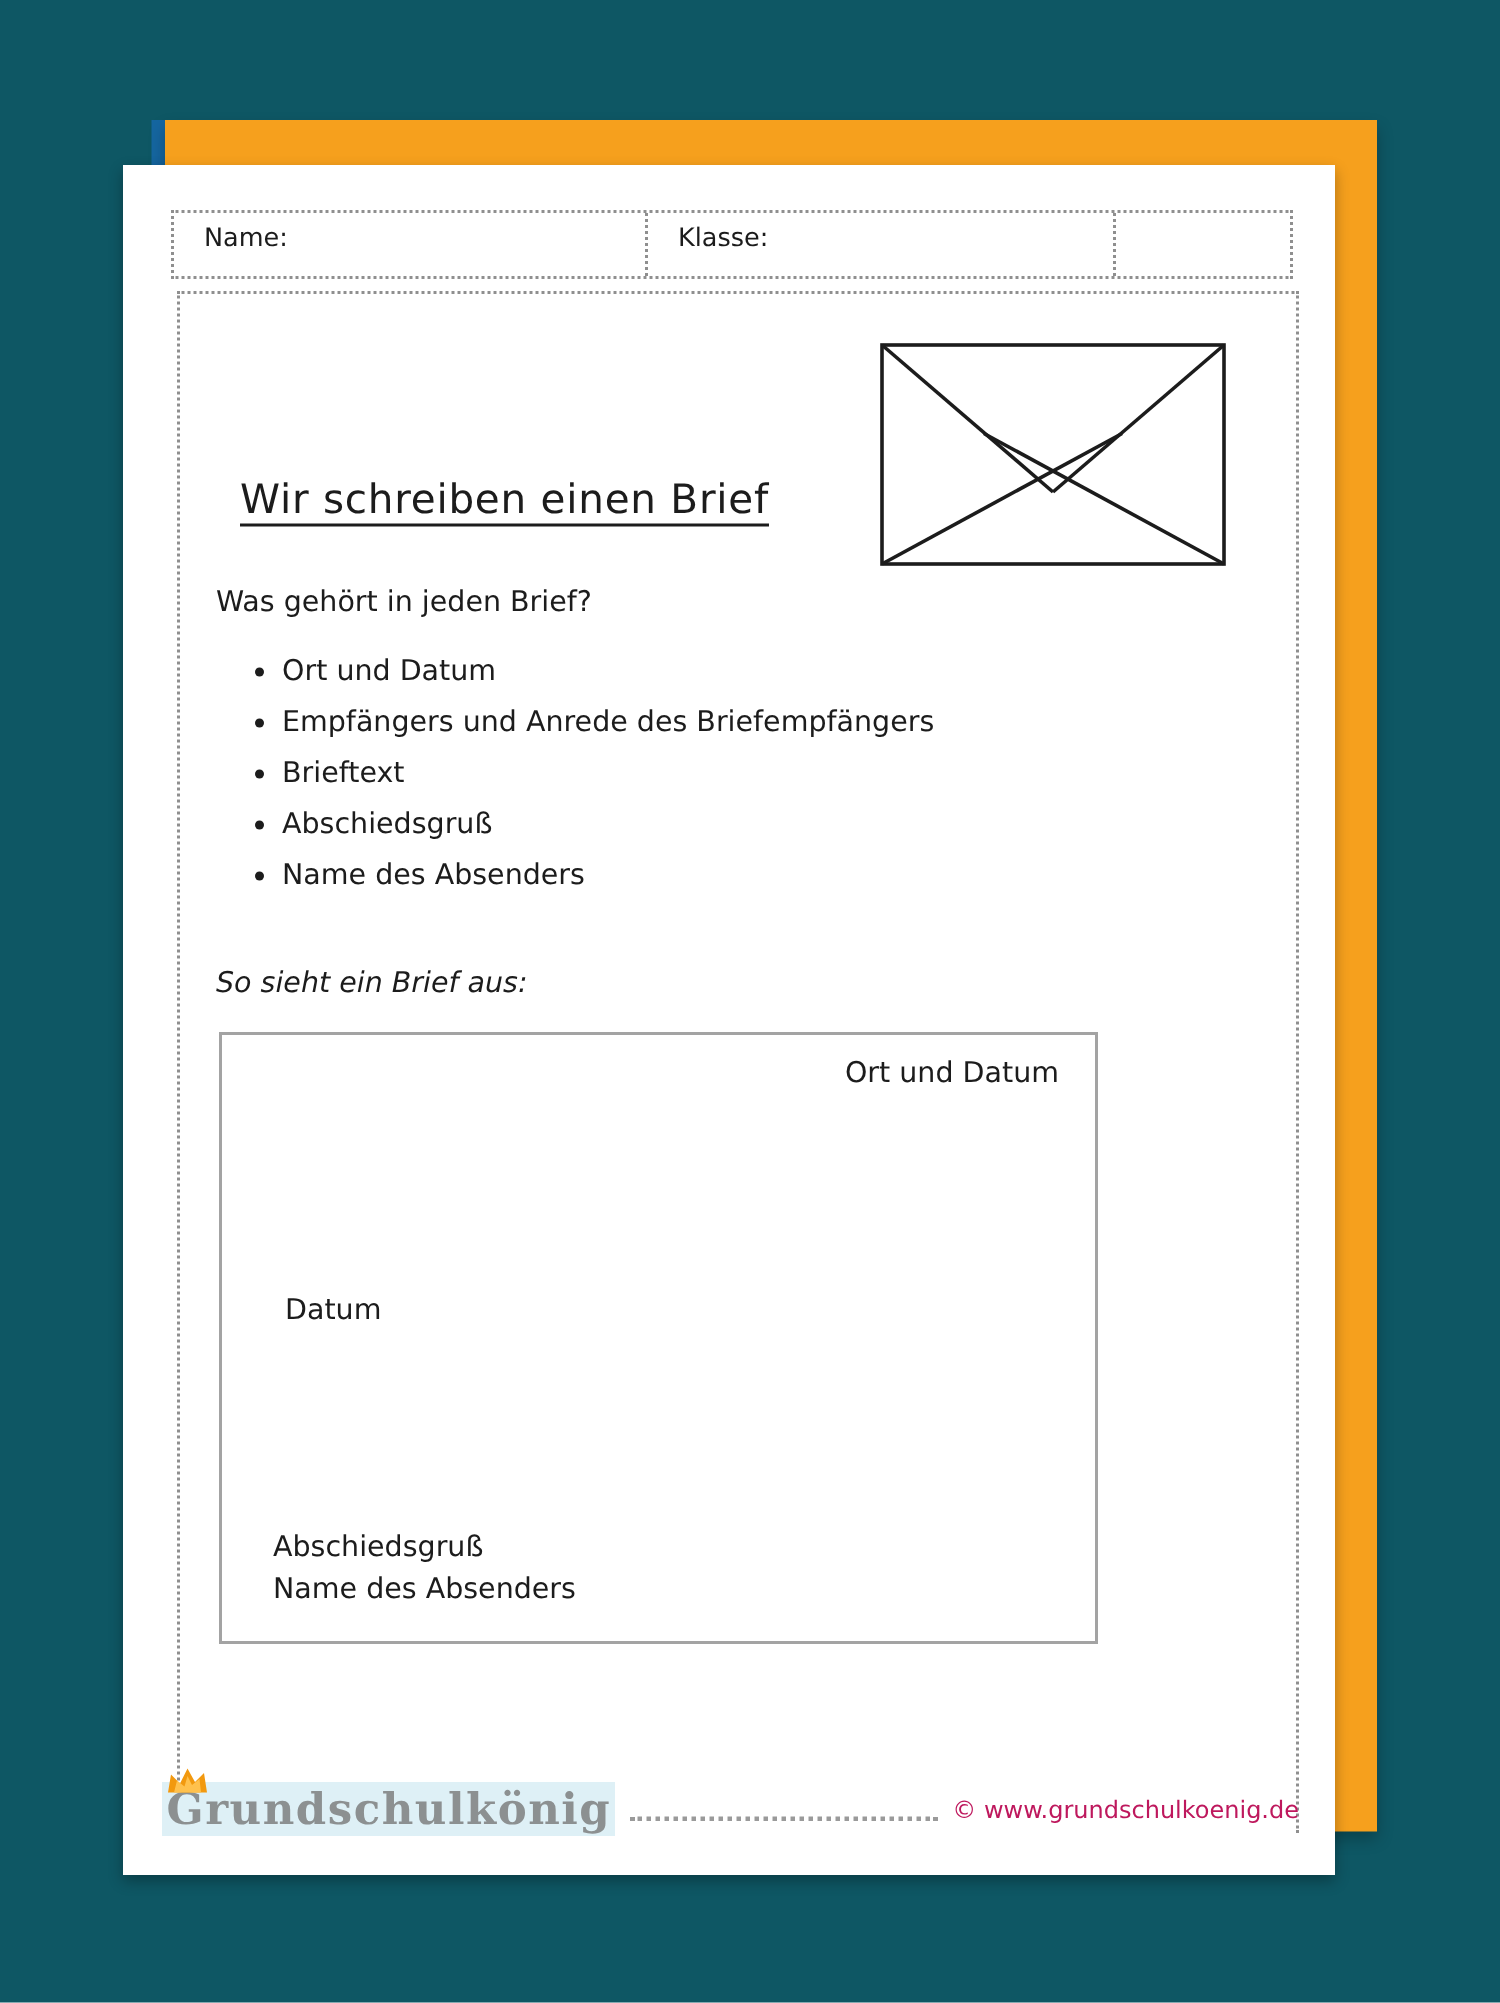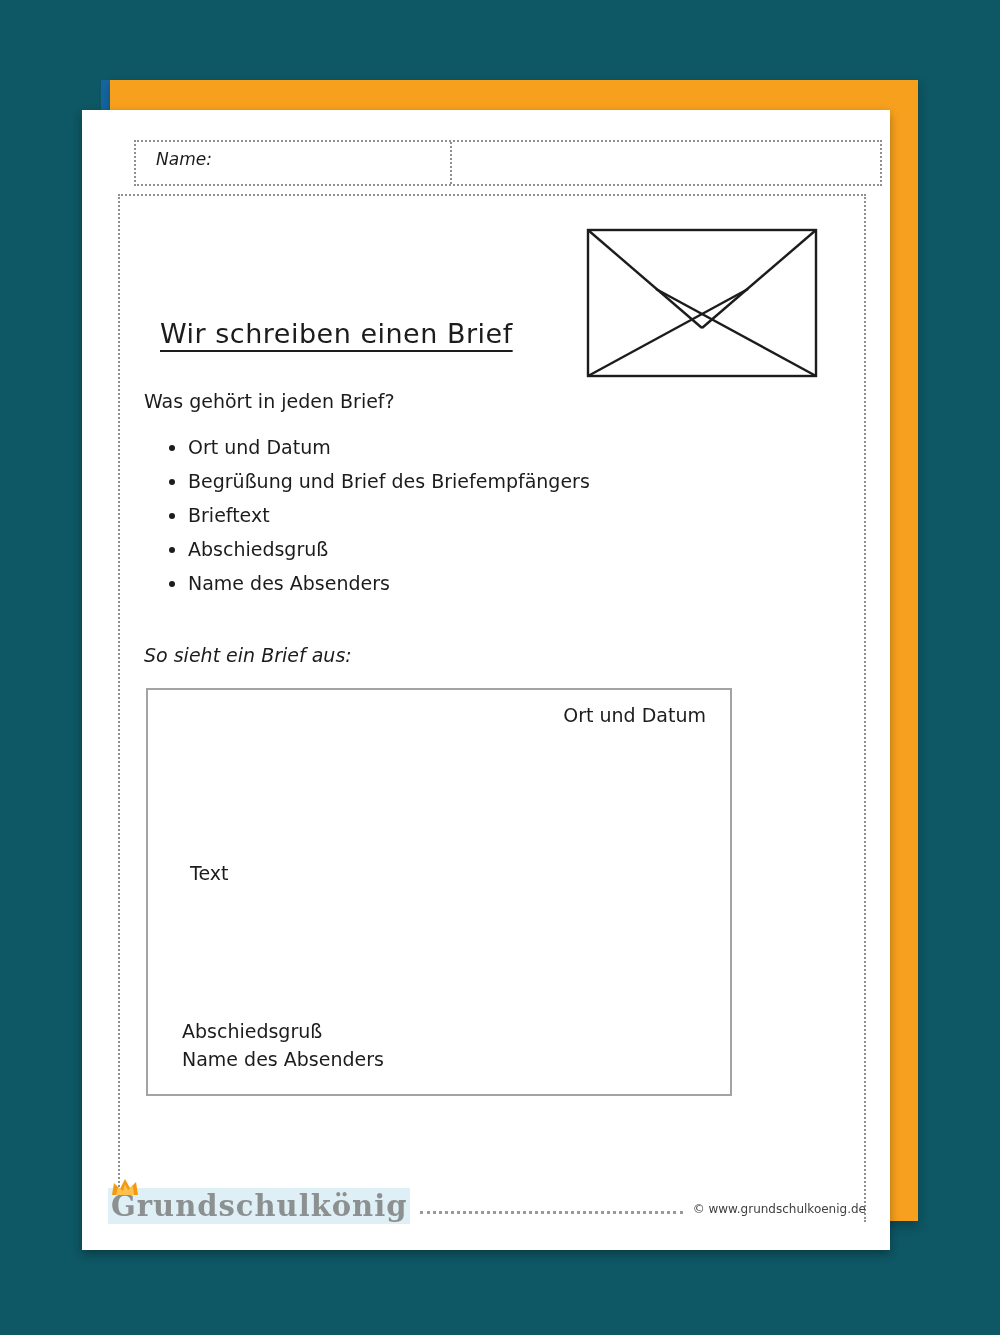--- a/index.html
+++ b/index.html
@@ -18,22 +18,22 @@
     left:110px;top:80px;width:808px;height:1141px;background:#f6a01d;
     box-shadow:0 5px 10px rgba(0,0,0,0.25);
   }
   .white-page{
     left:82px;top:110px;width:808px;height:1140px;background:#ffffff;
     box-shadow:0 4px 9px rgba(0,0,0,0.30);
   }
 
   
   .header-box{
-    left:52px;top:30px;width:748px;height:46px;
-    border:2px dotted #8f8f8f;display:flex;box-sizing:border-box;font-style:italic;
+    left:32px;top:30px;width:748px;height:46px;
+    border:2px dotted #8f8f8f;display:flex;box-sizing:border-box;
   }
   .header-cell{box-sizing:border-box;padding:7px 0 0 20px;font-size:17px;}
   .header-cell.c1{width:316px;border-right:2px dotted #8f8f8f;}
   .header-cell.c2{width:312px;border-right:2px dotted #8f8f8f;}
   .header-cell.c3{flex:1;}
 
   
   .main-box{
     left:36px;top:84px;width:748px;height:1028px;box-sizing:border-box;
     border:2px dotted #8f8f8f;border-bottom:none;
@@ -71,35 +71,38 @@
   .logo-wrap{position:relative;line-height:1;}
   .crown{position:absolute;left:2px;top:-15px;}
   .logo-text{
     font-family:"DejaVu Serif","Liberation Serif",serif;font-weight:bold;
     font-size:29px;color:#8c9091;letter-spacing:1px;
     background:#def0f6;padding:1px 3px;
   }
   .leader{
     flex:1;border-bottom:3px dotted #9a9a9a;margin:0 10px 7px 10px;height:1px;
   }
-  .copyright{font-size:12px;color:#404040;padding-bottom:5px;white-space:nowrap;}
+  .copyright{font-size:16px;color:#be185d;padding-bottom:5px;white-space:nowrap;}
 
   svg{display:block;}
 </style>
 </head>
 <body>
 
 <div class="abs blue-accent"></div>
 <div class="abs orange-sheet"></div>
 
 <div class="abs white-page">
 
   <div class="abs header-box">
     <div class="header-cell c1">
       <span>Name:</span>
+    </div>
+    <div class="header-cell c2">
+      <span>Klasse:</span>
     </div>
     <div class="header-cell c3"></div>
   </div>
 
   <div class="abs main-box">
 
 
     <div class="abs envelope">
       <svg width="232" height="150" viewBox="0 0 232 150">
         <rect x="2" y="2" width="228" height="146" fill="none" stroke="#1c1c1c" stroke-width="2.4"></rect>
@@ -109,31 +112,31 @@
         <line x1="230" y1="148" x2="70" y2="61" stroke="#1c1c1c" stroke-width="2.4"></line>
       </svg>
     </div>
 
     <div class="abs question">Was gehört in jeden Brief?</div>
 
     <div class="abs subtitle">Wir schreiben einen Brief</div>
 
     <ul class="abs bullet-list">
       <li>Ort und Datum</li>
-      <li>Begrüßung und Brief des Briefempfängers</li>
+      <li>Empfängers und Anrede des Briefempfängers</li>
       <li>Brieftext</li>
       <li>Abschiedsgruß</li>
       <li>Name des Absenders</li>
     </ul>
 
     <div class="abs example-intro">So sieht ein Brief aus:</div>
 
     <div class="abs letter-box">
       <div class="abs lb-ort">Ort und Datum</div>
-      <div class="abs lb-text">Text</div>
+      <div class="abs lb-text">Datum</div>
       <div class="abs lb-abschied">Abschiedsgruß</div>
       <div class="abs lb-absender">Name des Absenders</div>
     </div>
 
   </div>
 
   <div class="abs footer">
     <div class="logo-wrap">
       <span class="crown">
         <svg width="30" height="20" viewBox="0 0 30 20">

